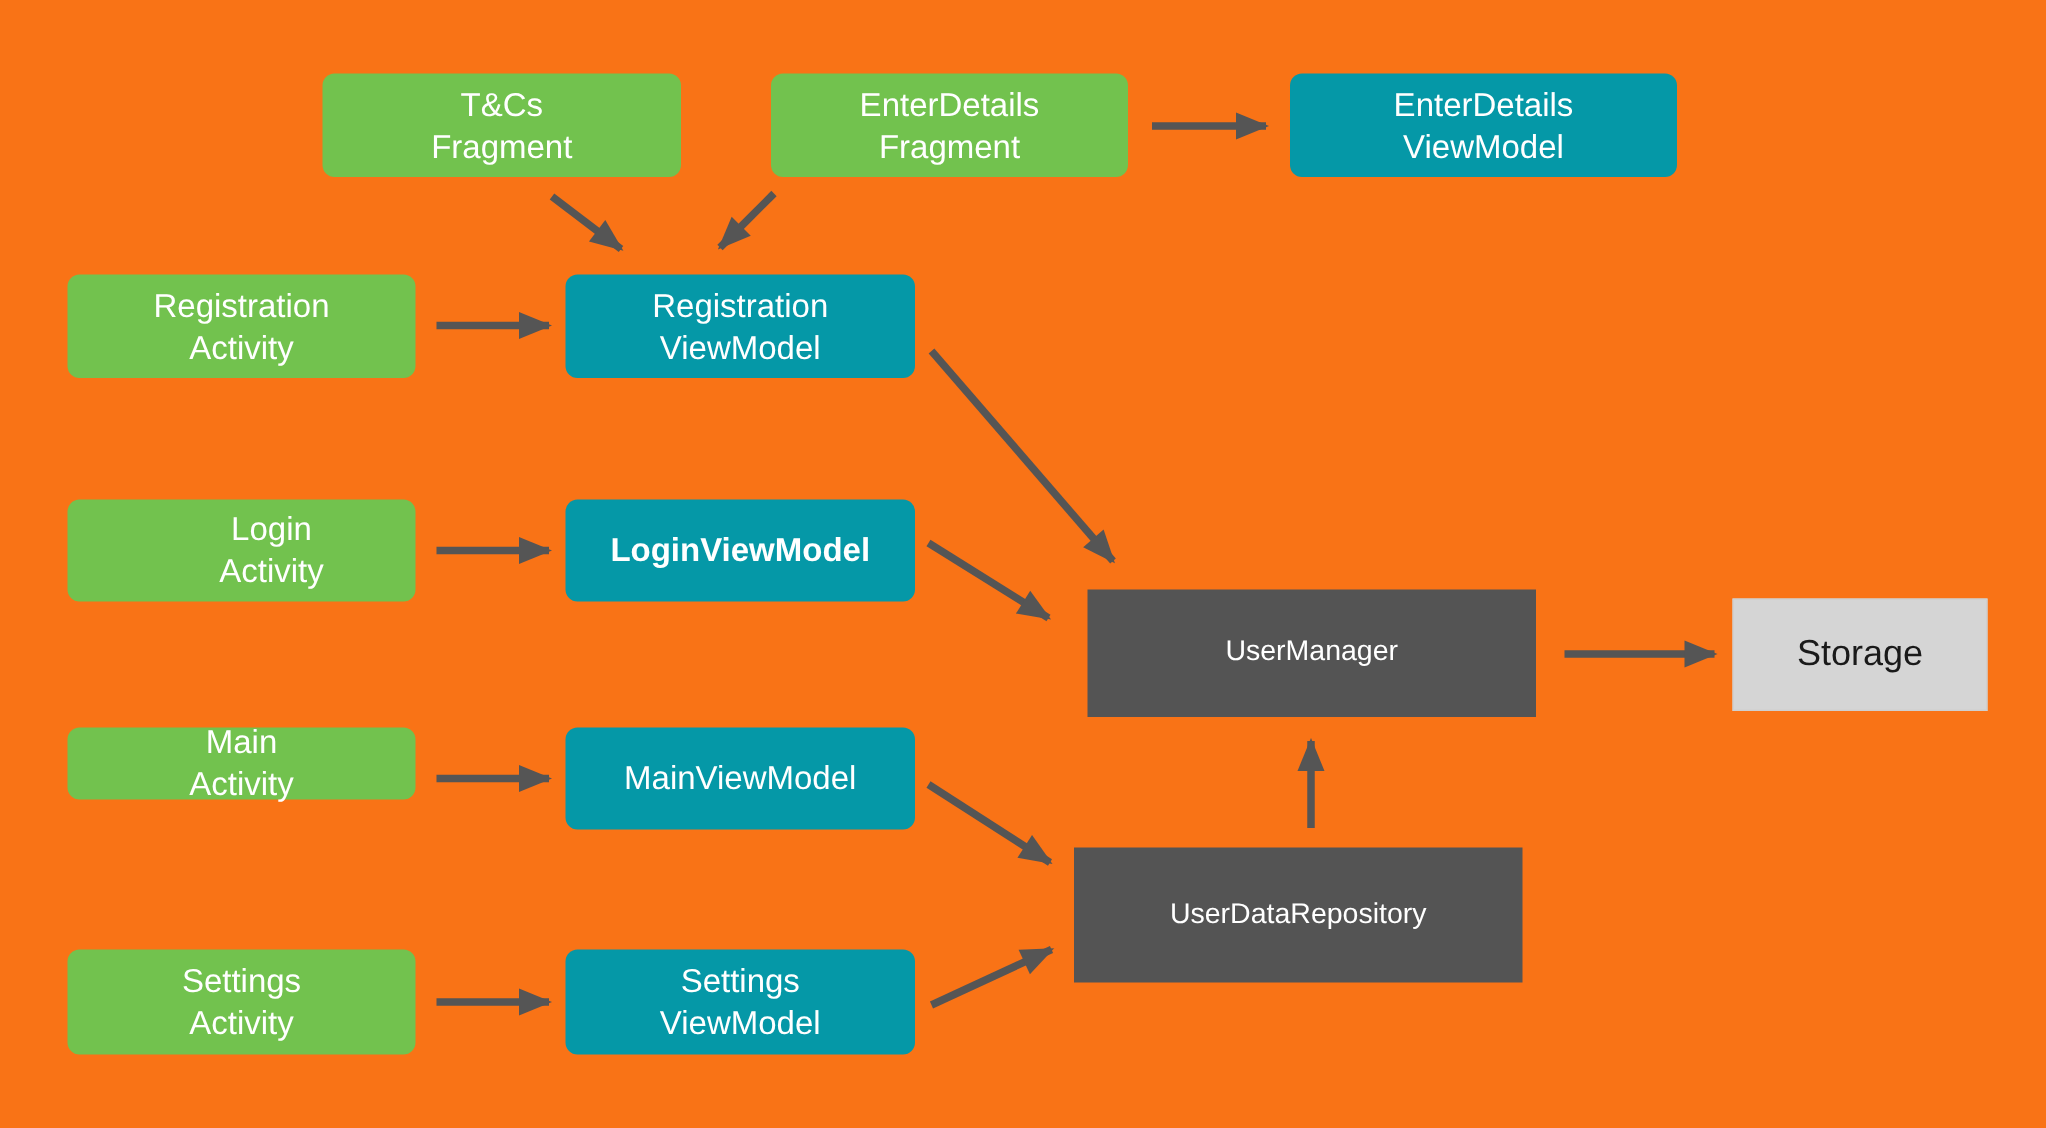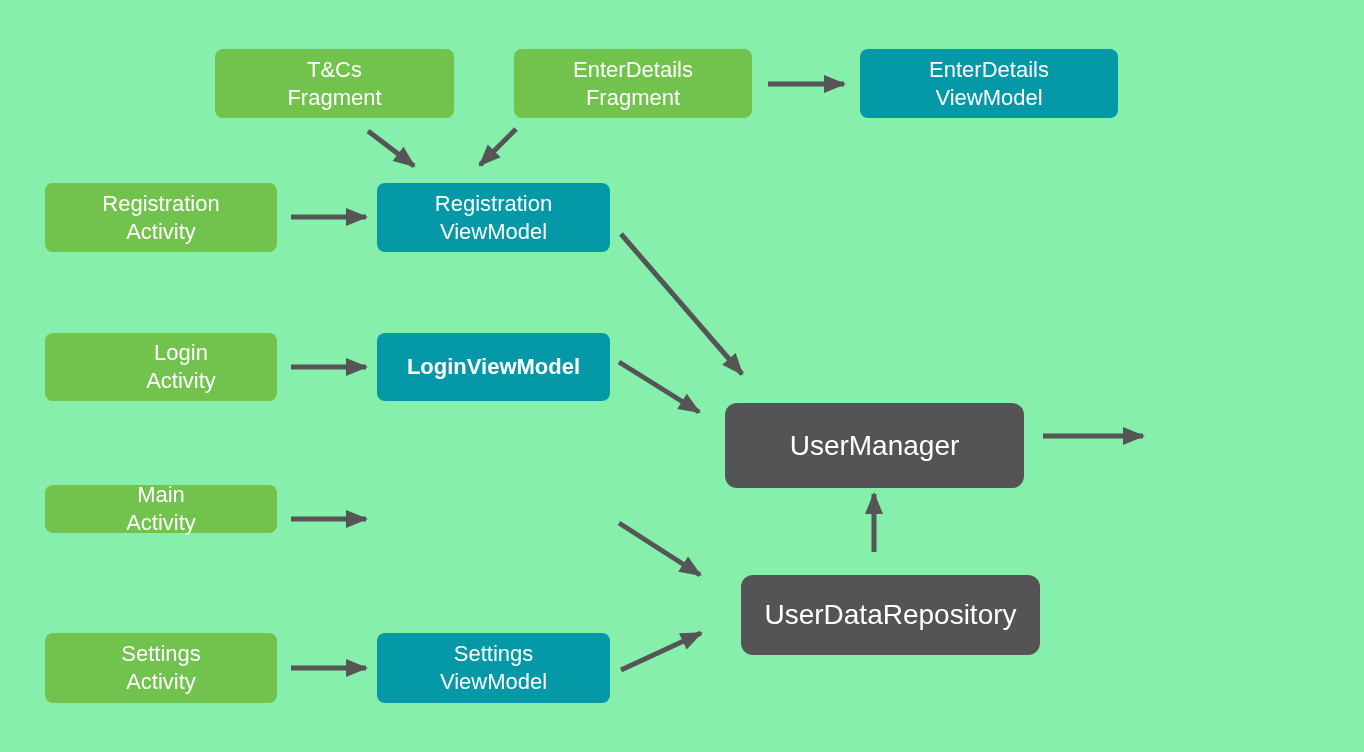--- a/index.html
+++ b/index.html
@@ -5,21 +5,21 @@
   html, body {
     margin: 0;
     padding: 0;
     background: #ffffff;
     font-family: "Liberation Sans", sans-serif;
   }
   .canvas {
     position: relative;
     width: 1364px;
     height: 752px;
-    background: #86efac;
+    background: #f97316;
     overflow: hidden;
   }
   .arrows {
     position: absolute;
     left: 0;
     top: 0;
     width: 1364px;
     height: 752px;
     pointer-events: none;
   }
@@ -31,21 +31,21 @@
     text-align: center;
     color: #ffffff;
     font-size: 22px;
     line-height: 1.27;
     border-radius: 8px;
     white-space: pre-line;
     box-sizing: border-box;
   }
   .node.green  { background: #72C24E; }
   .node.teal   { background: #0598A7; }
-  .node.dark   { background: #545454; border-radius: 12px; font-size: 28px; margin-top: 10px; }
+  .node.dark   { background: #545454; border-radius: 0; font-size: 19px; }
   .node.light  {
     background: #D5D5D5;
     border-radius: 0;
     color: #1A1A1A;
     font-size: 24px;
     border: 1px solid #CFCFCF;
   }
 </style>
 </head>
 <body>
@@ -91,25 +91,27 @@
 ViewModel</div>
 
   <div class="node green" style="left:45px; top:333px; width:232px; height:68px;padding-left:40px;">Login
 Activity</div>
 
   <div class="node teal" style="left:377px; top:333px; width:233px; height:68px;font-weight:bold;">LoginViewModel</div>
 
   <div class="node green" style="left:45px; top:485px; width:232px; height:48px;">Main
 Activity</div>
 
+  <div class="node teal" style="left:377px; top:485px; width:233px; height:68px;">MainViewModel</div>
 
   <div class="node green" style="left:45px; top:633px; width:232px; height:70px;">Settings
 Activity</div>
 
   <div class="node teal" style="left:377px; top:633px; width:233px; height:70px;">Settings
 ViewModel</div>
 
   <div class="node dark" style="left:725px; top:393px; width:299px; height:85px;">UserManager</div>
 
-  <div class="node dark" style="left:741px; top:565px; width:299px; height:80px;">UserDataRepository</div>
+  <div class="node dark" style="left:716px; top:565px; width:299px; height:90px;">UserDataRepository</div>
 
+  <div class="node light" style="left:1155px; top:399px; width:170px; height:75px;">Storage</div>
 
 </div>
 
 </body></html>

